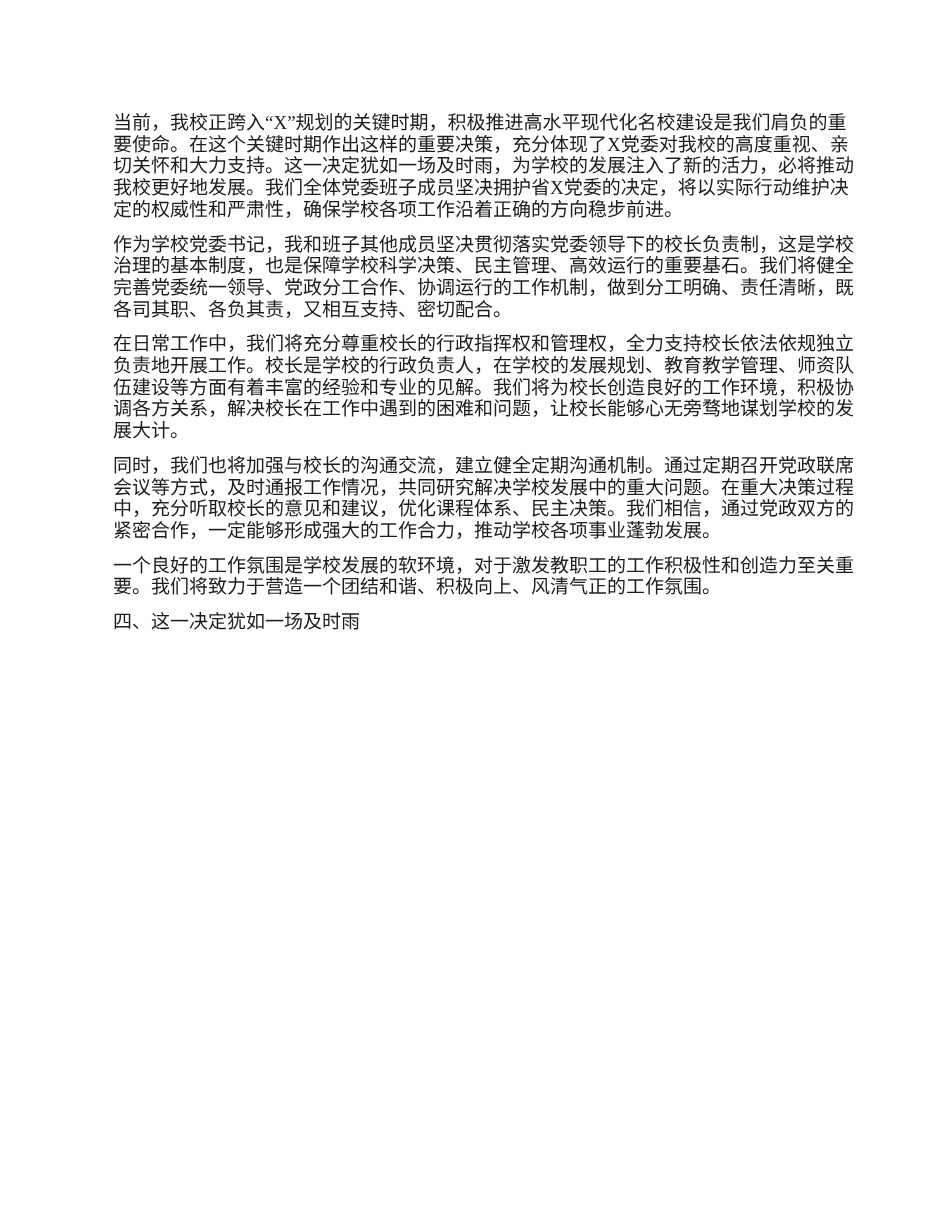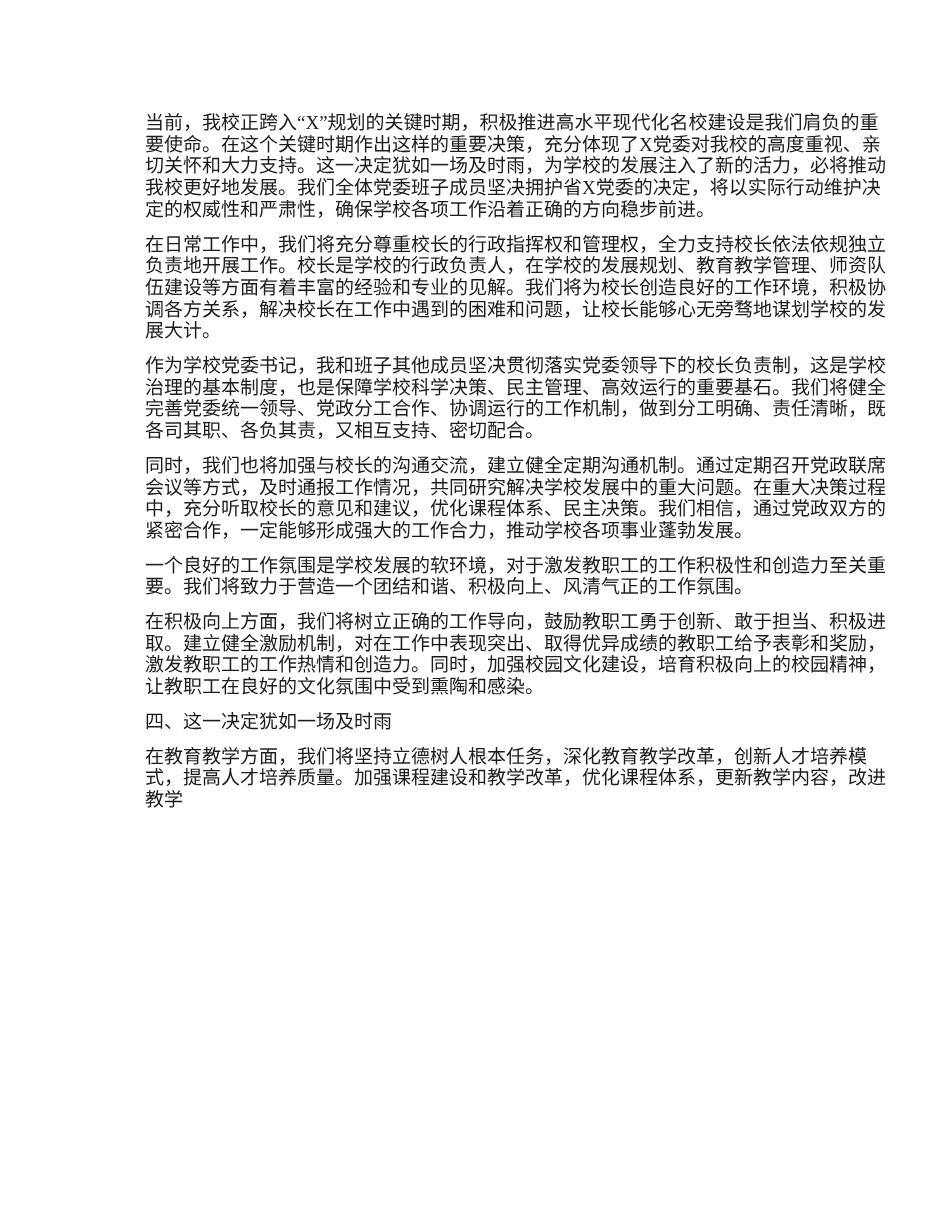--- a/index.html
+++ b/index.html
@@ -34,23 +34,21 @@
     padding: 0;
     font-size: 19px;
     font-weight: normal;
     line-height: 21.7px;
   }
 </style>
 </head>
 <body style="background: rgb(255, 255, 255);">
 
 <div class="document-page">
-  <main class="document-body" style="color: rgb(28, 28, 28); margin-left: 32px;">
+  <main class="document-body" style="color: rgb(28, 28, 28);">
       <p>当前，我校正跨入“X”规划的关键时期，积极推进高水平现代化名校建设是我们肩负的重要使命。在这个关键时期作出这样的重要决策，充分体现了X党委对我校的高度重视、亲切关怀和大力支持。这一决定犹如一场及时雨，为学校的发展注入了新的活力，必将推动我校更好地发展。我们全体党委班子成员坚决拥护省X党委的决定，将以实际行动维护决定的权威性和严肃性，确保学校各项工作沿着正确的方向稳步前进。</p>
+      <p>作为学校党委书记，我和班子其他成员坚决贯彻落实党委领导下的校长负责制，这是学校治理的基本制度，也是保障学校科学决策、民主管理、高效运行的重要基石。我们将健全完善党委统一领导、党政分工合作、协调运行的工作机制，做到分工明确、责任清晰，既各司其职、各负其责，又相互支持、密切配合。</p>
       <p>在日常工作中，我们将充分尊重校长的行政指挥权和管理权，全力支持校长依法依规独立负责地开展工作。校长是学校的行政负责人，在学校的发展规划、教育教学管理、师资队伍建设等方面有着丰富的经验和专业的见解。我们将为校长创造良好的工作环境，积极协调各方关系，解决校长在工作中遇到的困难和问题，让校长能够心无旁骛地谋划学校的发展大计。</p>
-      <p>作为学校党委书记，我和班子其他成员坚决贯彻落实党委领导下的校长负责制，这是学校治理的基本制度，也是保障学校科学决策、民主管理、高效运行的重要基石。我们将健全完善党委统一领导、党政分工合作、协调运行的工作机制，做到分工明确、责任清晰，既各司其职、各负其责，又相互支持、密切配合。</p>
       <p>同时，我们也将加强与校长的沟通交流，建立健全定期沟通机制。通过定期召开党政联席会议等方式，及时通报工作情况，共同研究解决学校发展中的重大问题。在重大决策过程中，充分听取校长的意见和建议，优化课程体系、民主决策。我们相信，通过党政双方的紧密合作，一定能够形成强大的工作合力，推动学校各项事业蓬勃发展。</p>
       <p>一个良好的工作氛围是学校发展的软环境，对于激发教职工的工作积极性和创造力至关重要。我们将致力于营造一个团结和谐、积极向上、风清气正的工作氛围。</p>
-      <p>在积极向上方面，我们将树立正确的工作导向，鼓励教职工勇于创新、敢于担当、积极进取。建立健全激励机制，对在工作中表现突出、取得优异成绩的教职工给予表彰和奖励，激发教职工的工作热情和创造力。同时，加强校园文化建设，培育积极向上的校园精神，让教职工在良好的文化氛围中受到熏陶和感染。</p>
       <h2>四、这一决定犹如一场及时雨</h2>
-      <p>在教育教学方面，我们将坚持立德树人根本任务，深化教育教学改革，创新人才培养模式，提高人才培养质量。加强课程建设和教学改革，优化课程体系，更新教学内容，改进教学</p>
     </main>
 </div>
 
 </body></html>

